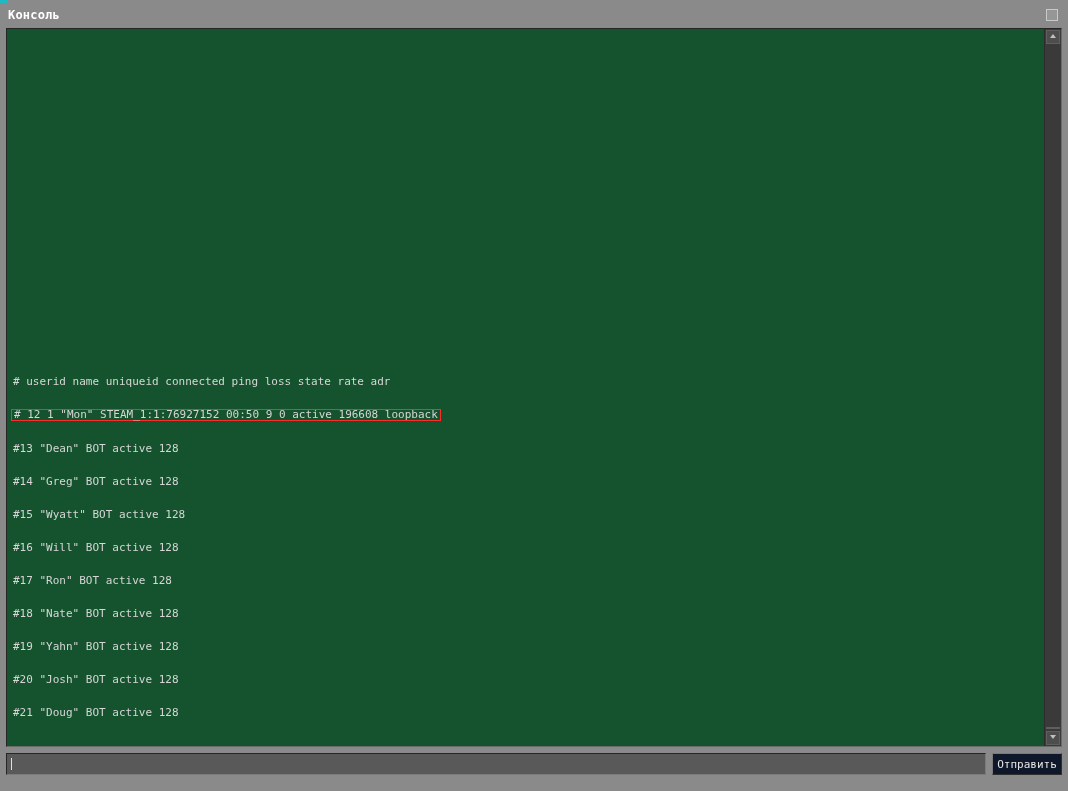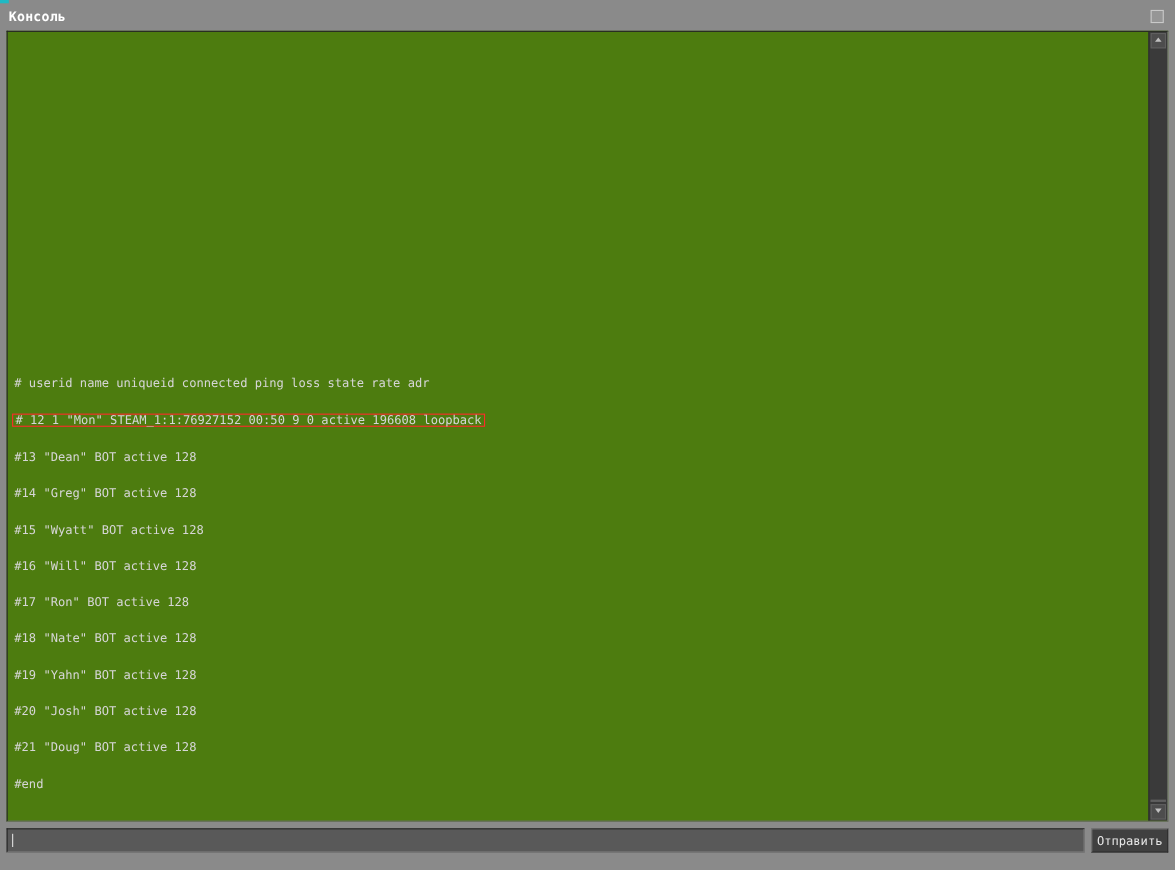--- a/index.html
+++ b/index.html
@@ -40,21 +40,21 @@
     height: 10px;
     border: 1px solid #c9c9c9;
     background: #969696;
     cursor: pointer;
   }
   .console-panel {
     position: relative;
     left: 0;
     right: 0;
     height: 719px;
-    background: #4d7c0f;
+    background: #14532d;
     border: 1px solid #2f2f2f;
     border-top-color: #262626;
     border-left-color: #262626;
     border-bottom-color: #6b6b6b;
     border-right-color: #6b6b6b;
     box-sizing: border-box;
     display: flex;
   }
   .console-output {
     flex: 1 1 auto;
@@ -153,21 +153,21 @@
     height: 12px;
     background: #e0e0e0;
   }
   .console-input .input-text {
     font-family: "Lucida Console", Consolas, monospace;
     font-size: 11px;
     color: #e8e8e8;
   }
   .send-button {
     width: 70px;
-    background: #404040;
+    background: #0f172a;
     border: 1px solid #7b7b7b;
     border-top-color: #7b7b7b;
     border-left-color: #7b7b7b;
     border-bottom-color: #2f2f2f;
     border-right-color: #2f2f2f;
     box-sizing: border-box;
     display: flex;
     align-items: center;
     justify-content: center;
     font-size: 11px;
@@ -201,21 +201,20 @@
         <span class="line"><span class="highlight-box"># 12 1 "Mon" STEAM_1:1:76927152 00:50 9 0 active 196608 loopback</span></span>
         <span class="line">#13 "Dean" BOT active 128</span>
         <span class="line">#14 "Greg" BOT active 128</span>
         <span class="line">#15 "Wyatt" BOT active 128</span>
         <span class="line">#16 "Will" BOT active 128</span>
         <span class="line">#17 "Ron" BOT active 128</span>
         <span class="line">#18 "Nate" BOT active 128</span>
         <span class="line">#19 "Yahn" BOT active 128</span>
         <span class="line">#20 "Josh" BOT active 128</span>
         <span class="line">#21 "Doug" BOT active 128</span>
-        <span class="line">#end</span>
       </div>
     </div>
     <div class="scrollbar">
       <div class="scroll-arrow up"></div>
       <div class="track">
         <div class="scroll-thumb"></div>
       </div>
       <div class="scroll-arrow down"></div>
     </div>
   </div>

